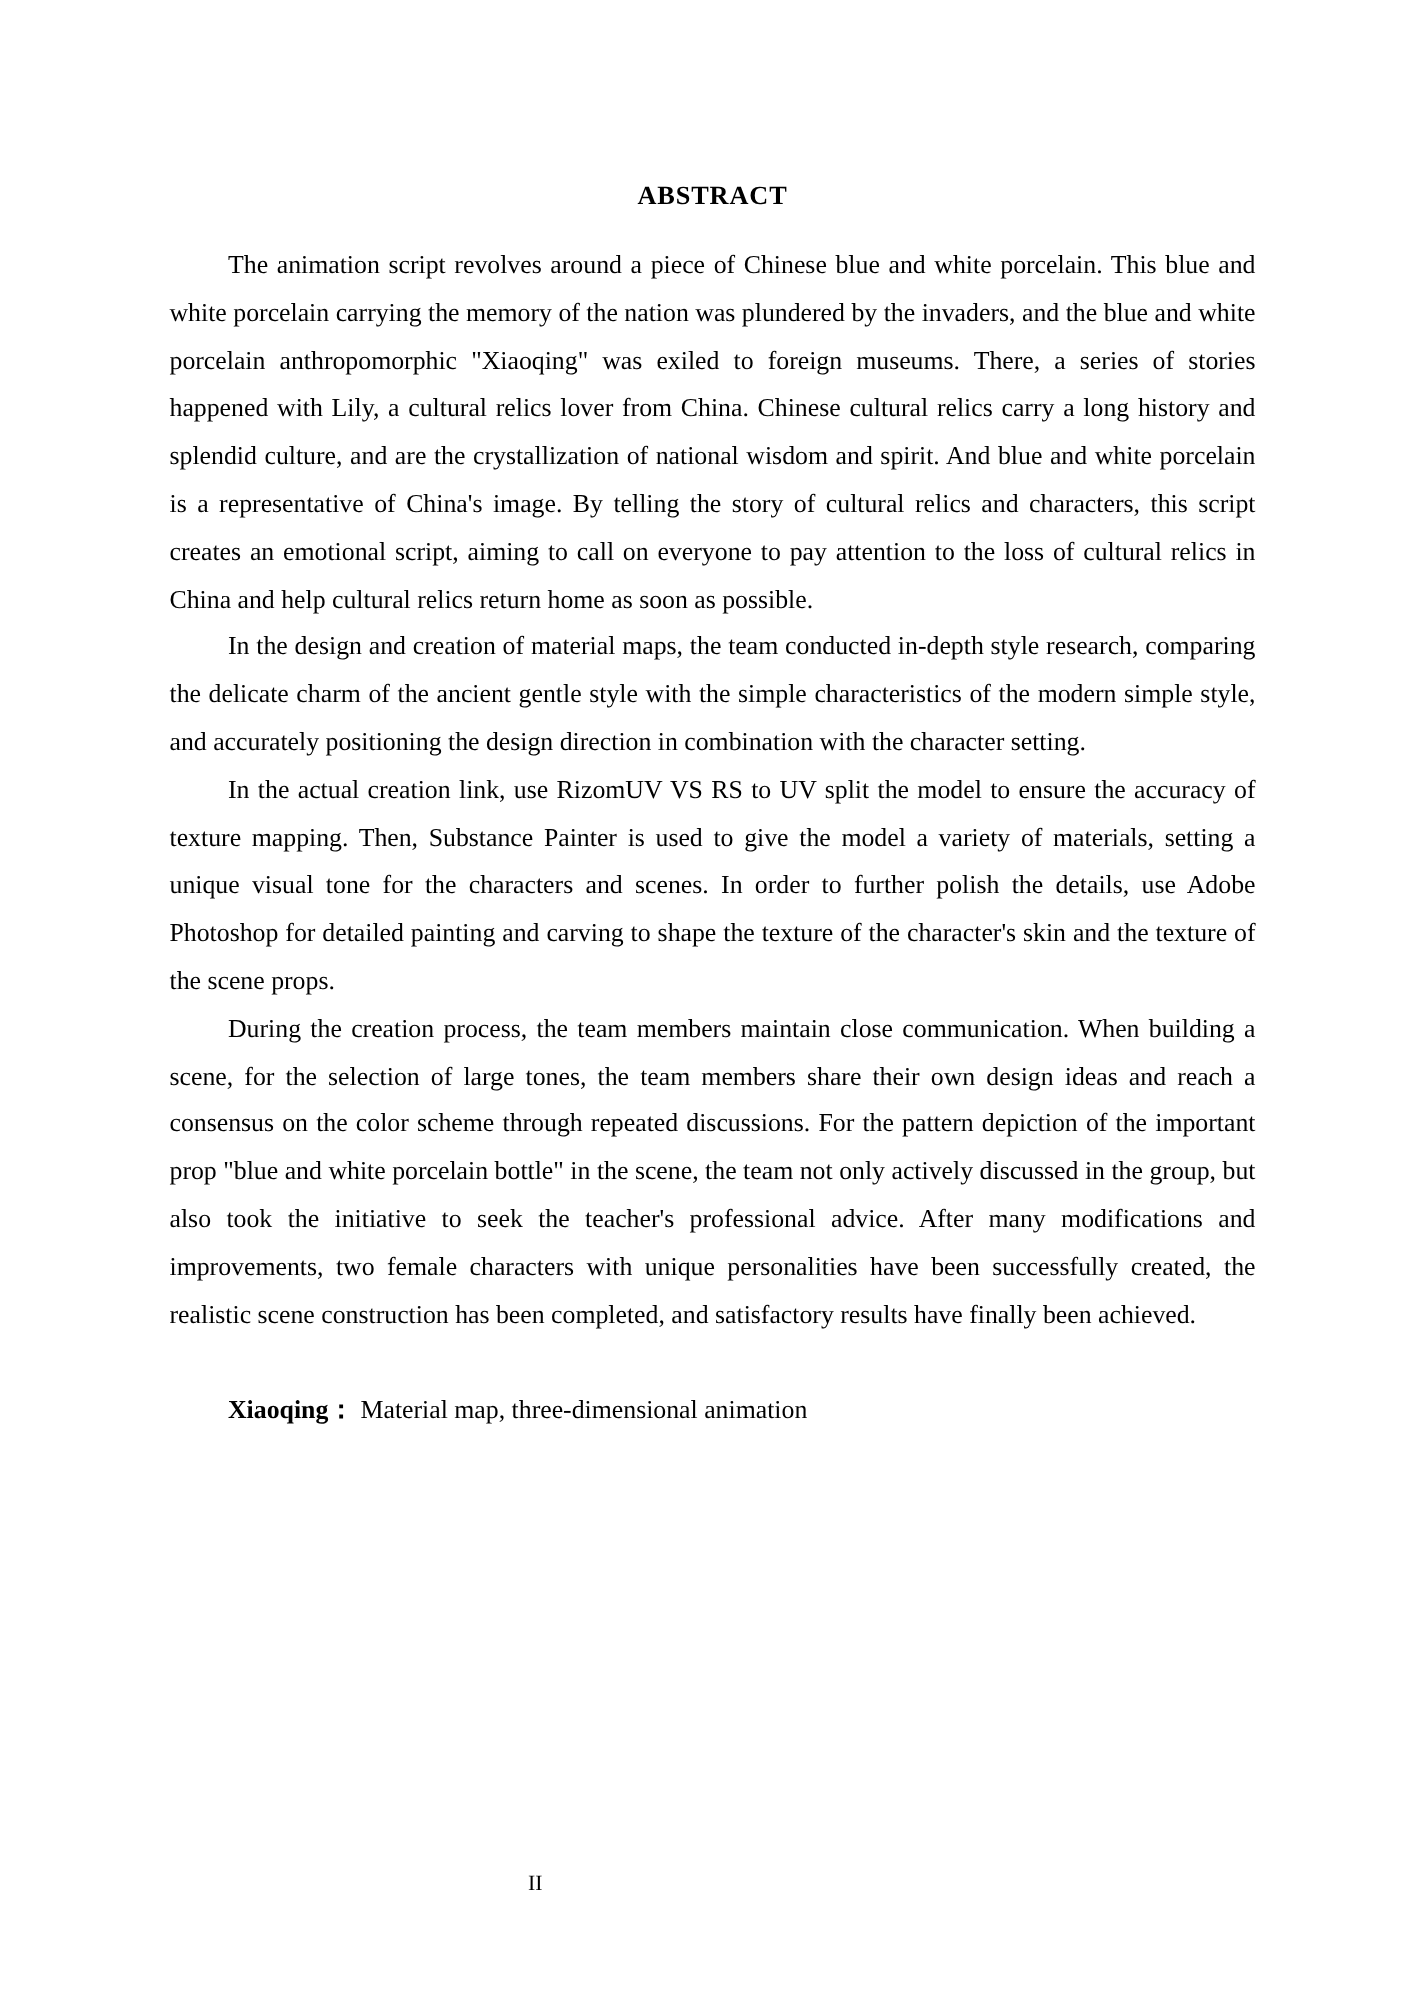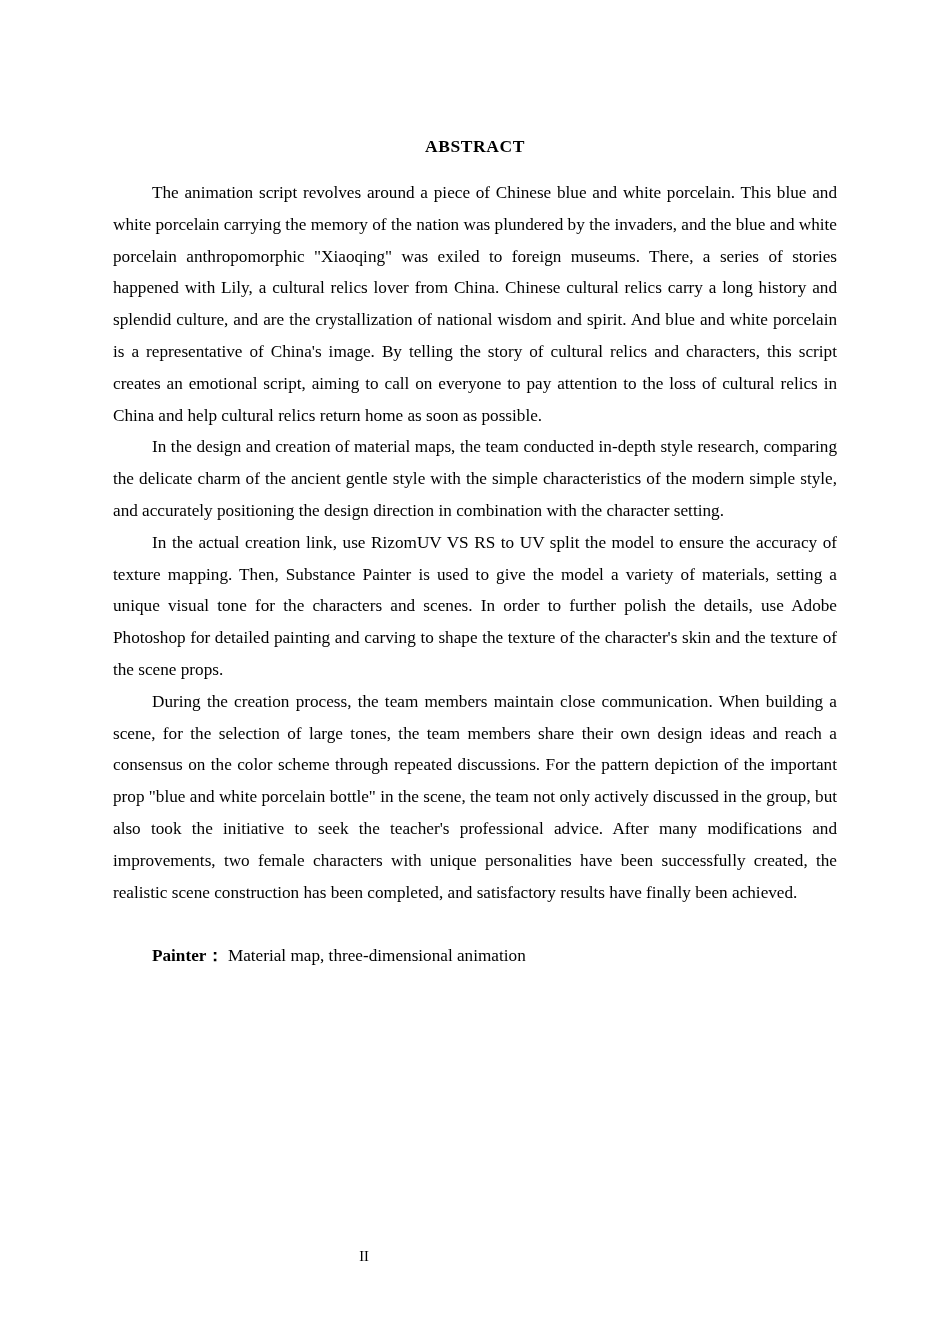--- a/index.html
+++ b/index.html
@@ -19,21 +19,21 @@
 
   
   .page {
     position: absolute;
     left: 113px;
     top: 0;
     width: 724px;
   }
 
   .title {
-    margin: 16px;
+    margin: 0;
     padding-top: 119px;
     text-align: center;
     font-size: 17.5px;
     font-weight: bold;
     letter-spacing: 0.6px;
     line-height: 22px;
   }
 
   .body-text {
     margin-top: 20px;
@@ -55,36 +55,36 @@
   }
   .kw-label {
     font-weight: bold;
   }
 
   .page-number {
     position: absolute;
     left: 352px;
     top: 1247px;
     width: 24px;
-    text-align: center;
+    text-align: left;
     font-size: 14.5px;
     line-height: 18px;
   }
 </style>
 </head>
 <body>
 
 <div class="page">
 
   <h1 class="title">ABSTRACT</h1>
 
   <div class="body-text">
     <p class="para">The animation script revolves around a piece of Chinese blue and white porcelain. This blue and white porcelain carrying the memory of the nation was plundered by the invaders, and the blue and white porcelain anthropomorphic "Xiaoqing" was exiled to foreign museums. There, a series of stories happened with Lily, a cultural relics lover from China. Chinese cultural relics carry a long history and splendid culture, and are the crystallization of national wisdom and spirit. And blue and white porcelain is a representative of China's image. By telling the story of cultural relics and characters, this script creates an emotional script, aiming to call on everyone to pay attention to the loss of cultural relics in China and help cultural relics return home as soon as possible.</p>
     <p class="para">In the design and creation of material maps, the team conducted in-depth style research, comparing the delicate charm of the ancient gentle style with the simple characteristics of the modern simple style, and accurately positioning the design direction in combination with the character setting.</p>
     <p class="para">In the actual creation link, use RizomUV VS RS to UV split the model to ensure the accuracy of texture mapping. Then, Substance Painter is used to give the model a variety of materials, setting a unique visual tone for the characters and scenes. In order to further polish the details, use Adobe Photoshop for detailed painting and carving to shape the texture of the character's skin and the texture of the scene props.</p>
     <p class="para">During the creation process, the team members maintain close communication. When building a scene, for the selection of large tones, the team members share their own design ideas and reach a consensus on the color scheme through repeated discussions. For the pattern depiction of the important prop "blue and white porcelain bottle" in the scene, the team not only actively discussed in the group, but also took the initiative to seek the teacher's professional advice. After many modifications and improvements, two female characters with unique personalities have been successfully created, the realistic scene construction has been completed, and satisfactory results have finally been achieved.</p>
   </div>
 
-  <p class="keywords"><span class="kw-label">Painter：</span><span> Material map, three-dimensional animation</span></p>
+  <p class="keywords"><span class="kw-label">Xiaoqing：</span><span> Material map, three-dimensional animation</span></p>
 
 </div>
 
 <div class="page-number">II</div>
 
 </body></html>

